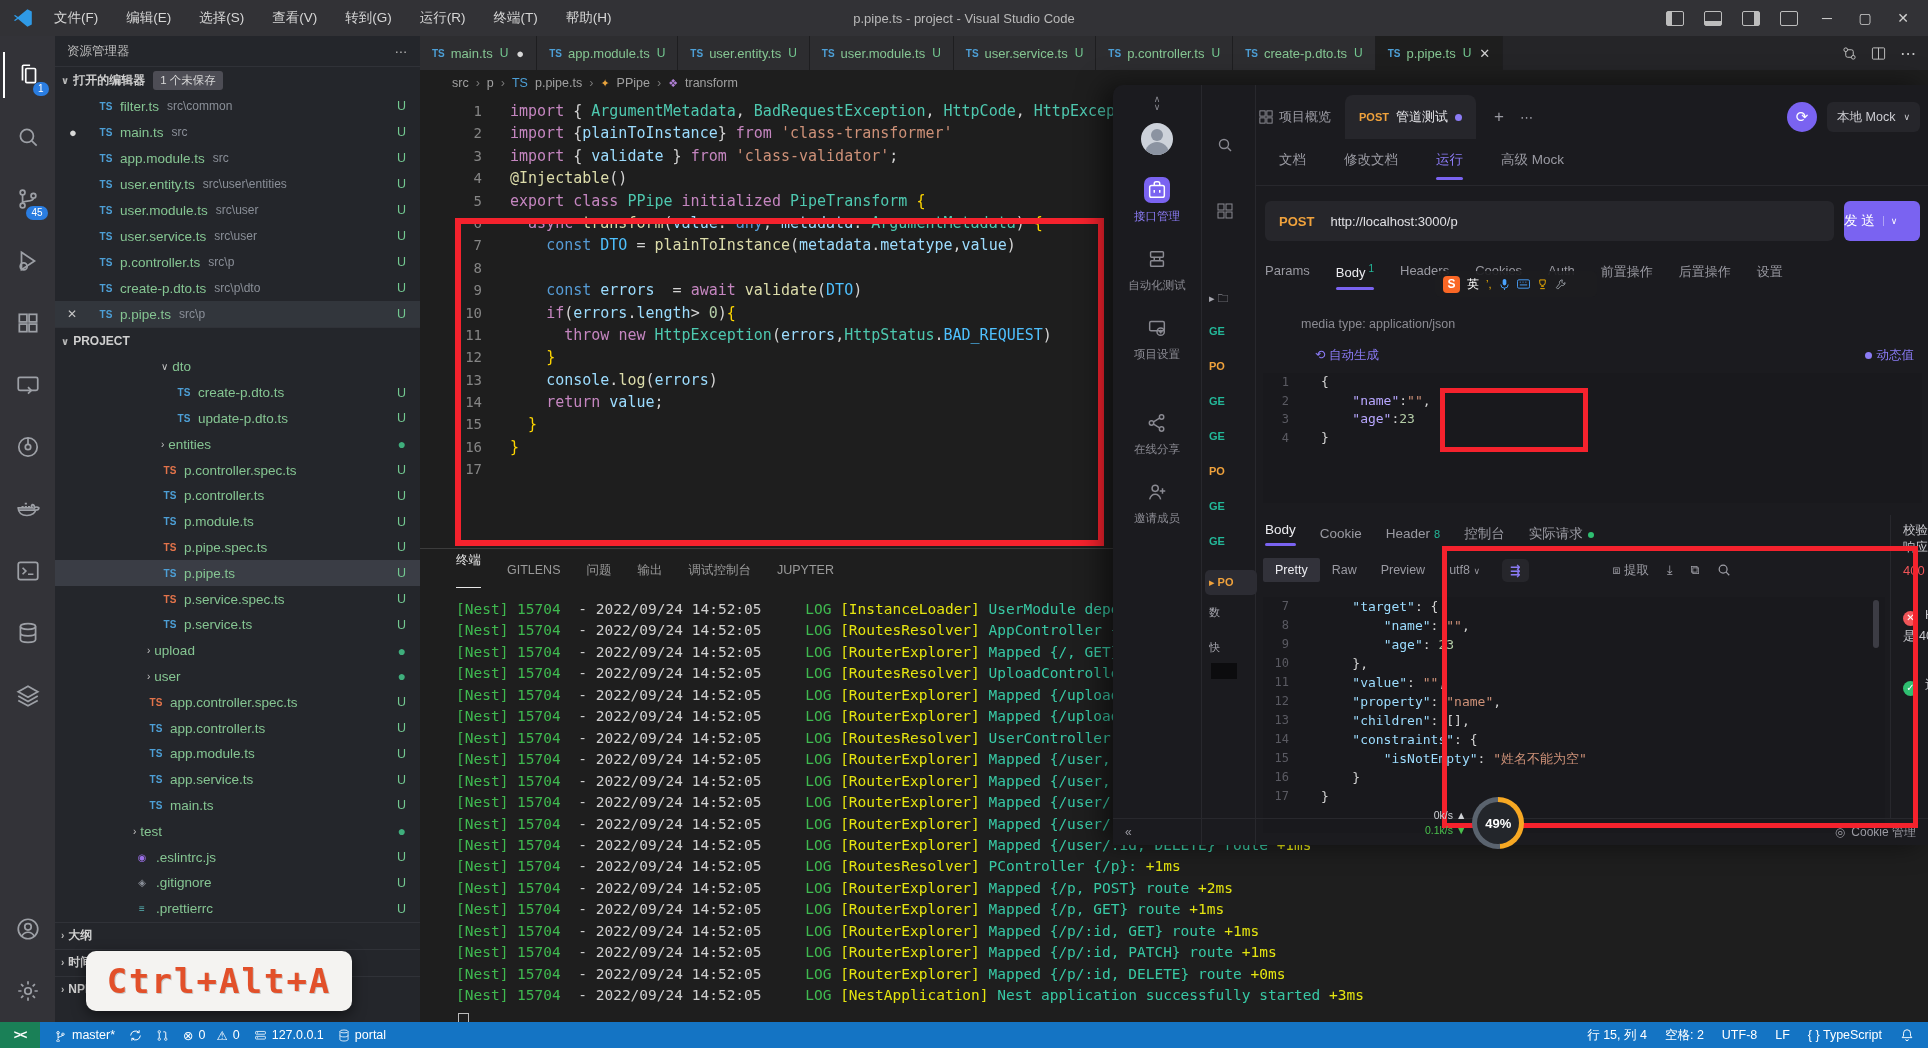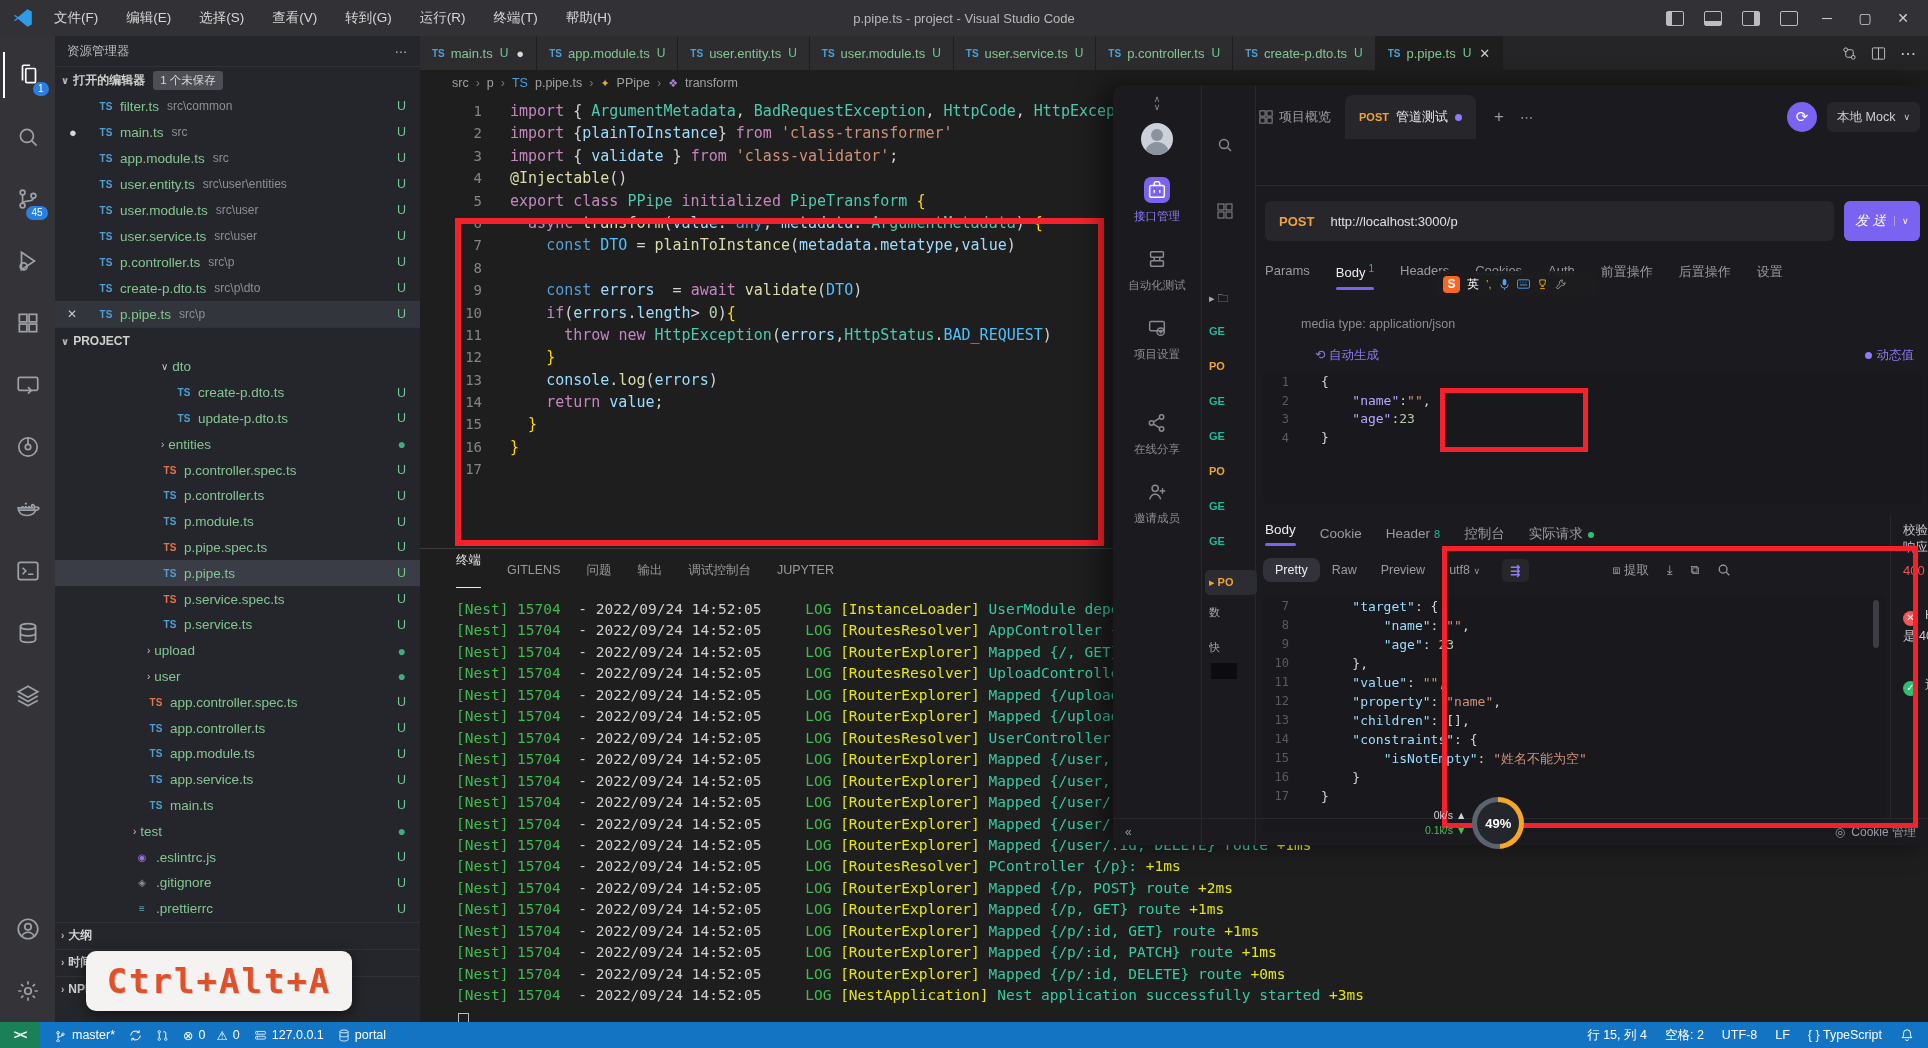--- a/index.html
+++ b/index.html
@@ -122,21 +122,21 @@
   #af-mock{margin-left:10px;background:#26262b;border-radius:6px;height:30px;display:flex;align-items:center;padding:0 10px;gap:8px;color:#cfcfd4;font-size:12.5px;}
   #af-doc-tabs{position:absolute;left:24px;top:66px;display:flex;gap:38px;font-size:13.5px;color:#9a9aa2;}
   #af-doc-tabs .dtab.active{color:#8b7bf5;}
   #af-doc-tabs .dtab.active:after{content:"";display:block;margin-top:8px;height:3px;background:#7a63f1;border-radius:2px;}
   #af-doc-line{position:absolute;left:0;top:100px;right:0;height:1px;background:#28282d;}
 
   #af-urlrow{position:absolute;left:10px;top:116px;right:8px;height:40px;display:flex;}
   #af-urlbox{flex:1;background:#26262b;border-radius:6px;display:flex;align-items:center;padding:0 14px;gap:16px;}
   #af-urlbox .pm{color:#f0a23c;font-weight:bold;font-size:13px;}
   #af-urlbox .url{color:#e0e0e4;font-size:13px;}
-  #af-send{width:76px;margin-left:10px;background:#7a63f1;border-radius:6px;color:#fff;display:flex;align-items:center;justify-content:center;gap:8px;font-size:13.5px;font-style:italic;}
+  #af-send{width:76px;margin-left:10px;background:#7a63f1;border-radius:6px;color:#fff;display:flex;align-items:center;gap:8px;font-size:13.5px;}
 
   #af-req-tabs{position:absolute;left:10px;top:178px;display:flex;gap:26px;font-size:13px;color:#9a9aa2;}
   #af-req-tabs .rt.active{color:#ececf0;}
   #af-req-tabs .rt.active:after{content:"";display:block;margin-top:7px;height:2.5px;background:#7a63f1;border-radius:2px;}
   #af-req-tabs sup{color:#23b899;font-size:10px;margin-left:3px;}
   #media-row{position:absolute;left:46px;top:232px;color:#8b8b92;font-size:12.5px;}
   #gen-row{position:absolute;left:60px;top:262px;color:#8b7bf5;font-size:12.5px;}
   #dyn-row{position:absolute;right:14px;top:262px;color:#8b7bf5;font-size:12.5px;display:flex;align-items:center;gap:5px;}
   #dyn-row .pd{width:7px;height:7px;border-radius:50%;background:#8b7bf5;display:inline-block;}
 
@@ -154,21 +154,21 @@
   #af-resp-tabs .pt.active{color:#ececf0;}
   #af-resp-tabs .pt.active:after{content:"";display:block;margin-top:6px;height:2.5px;background:#7a63f1;border-radius:2px;}
   #af-resp-tabs .hb{color:#23b899;font-size:11px;margin-left:4px;}
   #af-resp-tabs .gd{width:6px;height:6px;border-radius:50%;background:#2fbf71;display:inline-block;margin-left:5px;}
   #af-vsep{position:absolute;left:635px;top:430px;bottom:26px;width:1px;background:#28282d;}
 
   #valid-row{position:absolute;left:648px;top:437px;display:flex;align-items:center;gap:7px;font-size:12.5px;color:#c8c8cd;}
 
   #view-row{position:absolute;left:8px;top:470px;display:flex;align-items:center;height:30px;font-size:12.5px;color:#9a9aa2;}
   .chip{padding:5px 12px;}
-  .chip.active{background:#32323a;border-radius:8px;color:#ececf0;}
+  .chip.active{background:#32323a;border-radius:2px;color:#ececf0;}
   #wrapic{margin-left:10px;background:#26262b;border-radius:5px;padding:4px 8px;color:#8b7bf5;font-weight:bold;}
   #view-icons{display:flex;gap:18px;margin-left:84px;align-items:center;color:#a0a0a8;}
   #status-row{position:absolute;left:648px;top:478px;font-size:13px;white-space:nowrap;}
   #status-row .st{color:#f05558;}
   .check{position:absolute;left:648px;width:160px;font-size:12.5px;color:#c8c8cd;line-height:20px;}
   .cico2{display:inline-flex;width:15px;height:15px;border-radius:50%;color:#fff;font-size:10px;align-items:center;justify-content:center;margin-right:7px;vertical-align:-2px;}
   .bad{background:#f05558;} .good{background:#2fbf71;}
   #resp-scroll{position:absolute;left:618px;top:515px;width:6px;height:48px;border-radius:3px;background:#3c3c44;}
   #af-bottom{position:absolute;left:0;bottom:0;right:0;height:26px;border-top:1px solid #28282d;display:flex;align-items:center;padding:0 12px;font-size:12px;color:#9a9aa2;}
   #cookie-mg{margin-left:auto;display:flex;align-items:center;gap:6px;}
@@ -772,20 +772,26 @@
         <span class="pdot"></span>
       </div>
       <div class="aftab" style="margin-left:18px;font-size:17px">+</div>
       <div class="aftab" style="margin-left:16px">⋯</div>
       <div id="af-sync">⟳</div>
       <div id="af-mock">
         <span>本地 Mock</span>
           <span style="font-size:9px">∨</span>
       </div>
     </div>
+    <div id="af-doc-tabs">
+        <span class="dtab">文档</span>
+        <span class="dtab">修改文档</span>
+        <span class="dtab active">运行</span>
+        <span class="dtab">高级 Mock</span>
+      </div>
     <div id="af-doc-line"></div>
 
     <div id="af-urlrow">
       <div id="af-urlbox">
         <span class="pm">POST</span>
         <span class="url">http://localhost:3000/p</span>
       </div>
       <div id="af-send">
         <span>发 送</span>
           <span style="font-size:9px;border-left:1px solid rgba(255,255,255,.4);padding-left:7px">∨</span>

